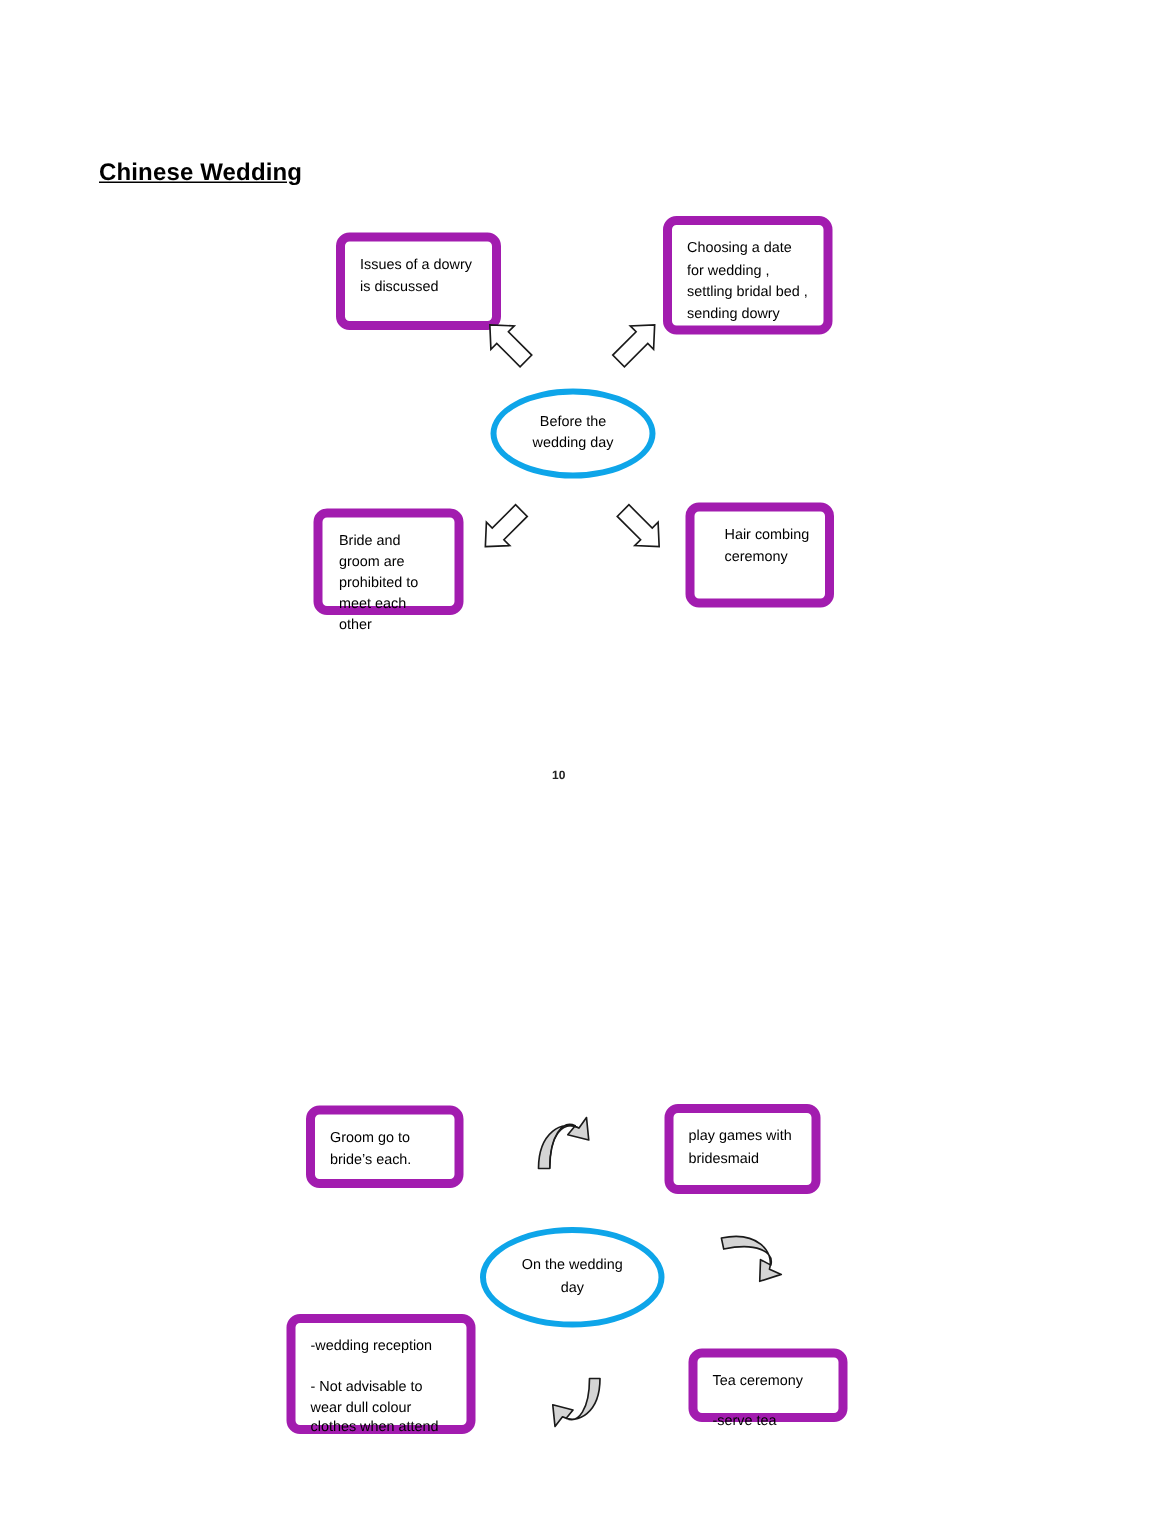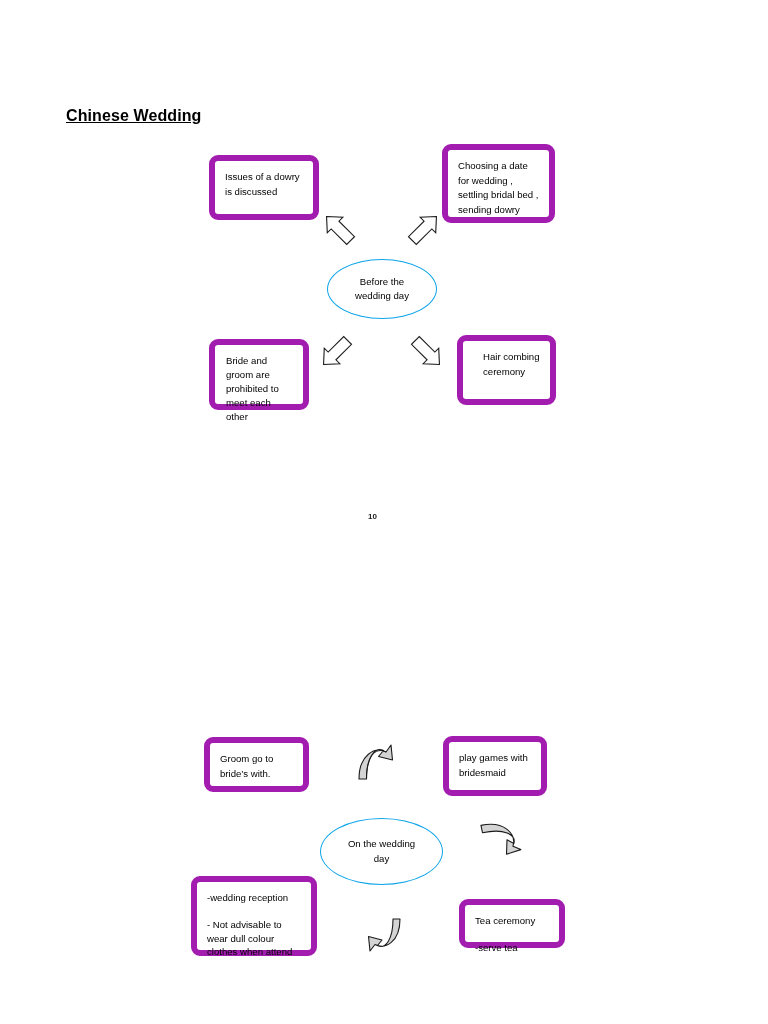--- a/index.html
+++ b/index.html
@@ -41,21 +41,21 @@
     padding: 9px 10px 6px 10px;
     white-space: pre-line;
   }
   .box.spaced {
     line-height: 14px;
   }
   
   .ellipse {
     position: absolute;
     box-sizing: border-box;
-    border: 1px solid #0ea5e9;
+    border: 4px solid #0ea5e9;
     border-radius: 50%;
     background: #ffffff;
     display: flex;
     align-items: center;
     justify-content: center;
     text-align: center;
     font-size: 9.6px;
     line-height: 14.5px;
     white-space: pre-line;
   }
@@ -72,21 +72,21 @@
 </style>
 </head>
 <body>
 
 <div class="page">
 
   <div class="doc-title">Chinese Wedding</div>
 
   <div>
 
-    <div class="box" style="left:209px; top:155px; width:110px; height:65px;">Issues of a dowry
+    <div class="box" style="left:224px; top:155px; width:110px; height:65px;">Issues of a dowry
 is discussed</div>
 
     <div class="box" style="left:442px; top:144px; width:113px; height:79px;">Choosing a date
 for wedding ,
 settling bridal bed ,
 sending dowry</div>
 
     <div class="ellipse" style="left:327px; top:259px; width:110px; height:60px;">Before the
 wedding day</div>
 
@@ -130,21 +130,21 @@
       </svg>
     </div>
 
   </div>
 
   <div class="page-number" style="left:368px; top:512px; width:32px;">10</div>
 
   <div>
 
     <div class="box" style="left:204px; top:737px; width:105px; height:55px;">Groom  go to
-bride’s with.</div>
+bride’s each.</div>
 
     <div class="box" style="left:443px; top:736px; width:104px; height:60px;">play games with
 bridesmaid</div>
 
     <div class="ellipse" style="left:320px; top:818px; width:123px; height:67px;">On the wedding
 day</div>
 
     <div class="box" style="left:191px; top:876px; width:126px; height:80px; line-height:13.6px;">-wedding reception
 
 - Not advisable to

